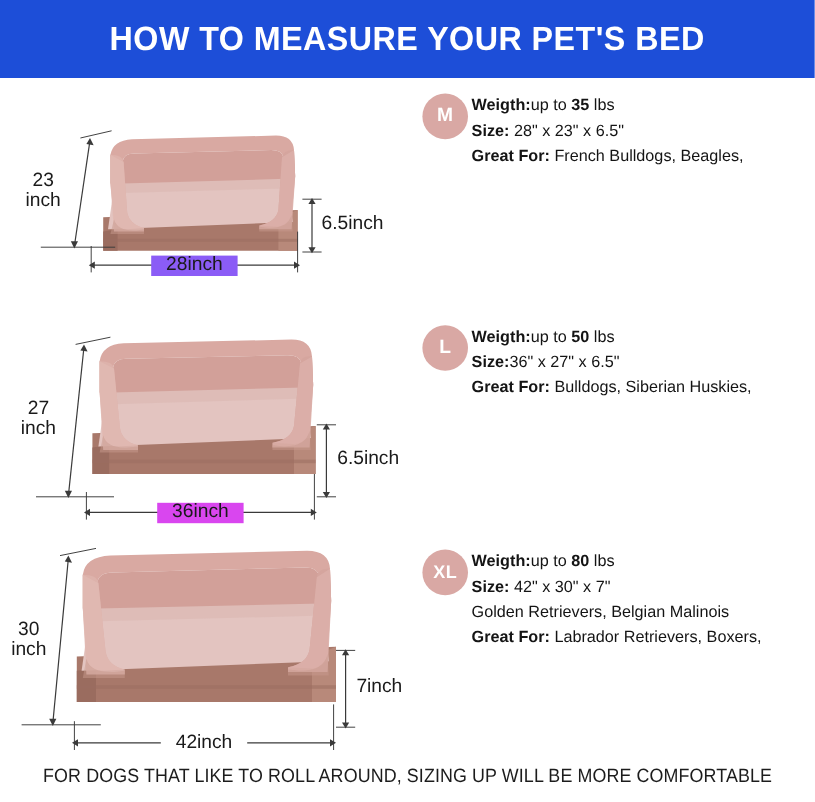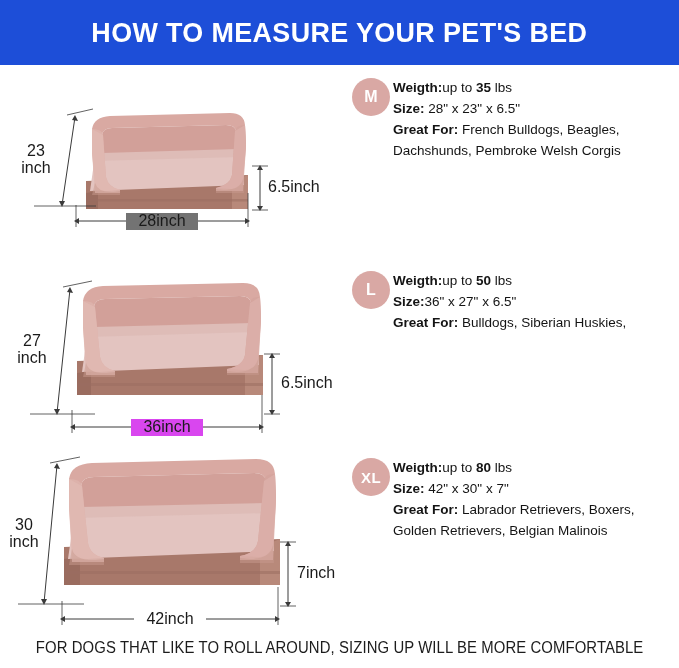--- a/index.html
+++ b/index.html
@@ -199,38 +199,37 @@
               <line x1="260" y1="102" x2="260" y2="144"></line>
               <polyline points="257,105 260,100 263,105" fill="#3a3a3a" stroke="none"></polyline>
               <polyline points="257,141 260,146 263,141" fill="#3a3a3a" stroke="none"></polyline>
               <line x1="252" y1="101" x2="268" y2="101" stroke-width="0.8"></line>
               <line x1="252" y1="145" x2="268" y2="145" stroke-width="0.8"></line>
             </g>
           </svg>
         </div>
         <div class="dim-label left-lbl" style="left:12px; top:78px; width:48px;">23
 inch</div>
-        <div class="dim-label" style="left:126px; top:148px; width:72px; background:#737373;">28inch</div>
+        <div class="dim-label" style="left:126px; top:148px; width:72px; background:#8b5cf6;">28inch</div>
         <div class="dim-label" style="left:268px; top:114px; width:64px; text-align:left;">6.5inch</div>
       </div>
     </div>
 
     <div class="spec-cell">
       <div class="badge" style="left:12px; top:13px;">M</div>
       <div class="spec-text" style="top:12px;">
         <div class="spec-line">
           <span class="lbl">Weigth:</span><span>up to </span><span class="num">35</span><span> lbs</span>
         </div>
         <div class="spec-line">
           <span class="lbl">Size:</span><span> 28" x 23" x 6.5"</span>
         </div>
         <div class="spec-line">
           <span class="lbl">Great For:</span><span> French Bulldogs, Beagles,</span>
         </div>
-        <div class="spec-line">Dachshunds, Pembroke Welsh Corgis</div>
       </div>
     </div>
   </div>
 
   <div class="size-row" style="height:190px;">
     <div class="illus-cell">
       <div class="illus-stage" style="height:190px;">
 
         <div class="bed" style="left:55px; top:22px;">
           <svg width="240" height="140" viewBox="0 0 240 140">
@@ -358,24 +357,24 @@
 
     <div class="spec-cell">
       <div class="badge xl" style="left:12px; top:13px;">XL</div>
       <div class="spec-text" style="top:12px;">
         <div class="spec-line">
           <span class="lbl">Weigth:</span><span>up to </span><span class="num">80</span><span> lbs</span>
         </div>
         <div class="spec-line">
           <span class="lbl">Size:</span><span> 42" x 30" x 7"</span>
         </div>
+        <div class="spec-line">Golden Retrievers, Belgian Malinois</div>
         <div class="spec-line">
           <span class="lbl">Great For:</span><span> Labrador Retrievers, Boxers,</span>
         </div>
-        <div class="spec-line">Golden Retrievers, Belgian Malinois</div>
       </div>
     </div>
   </div>
 
 </div>
 
 <div class="footer">
   <div class="footer-text">FOR DOGS THAT LIKE TO ROLL AROUND, SIZING UP WILL BE MORE COMFORTABLE</div>
 </div>
 

